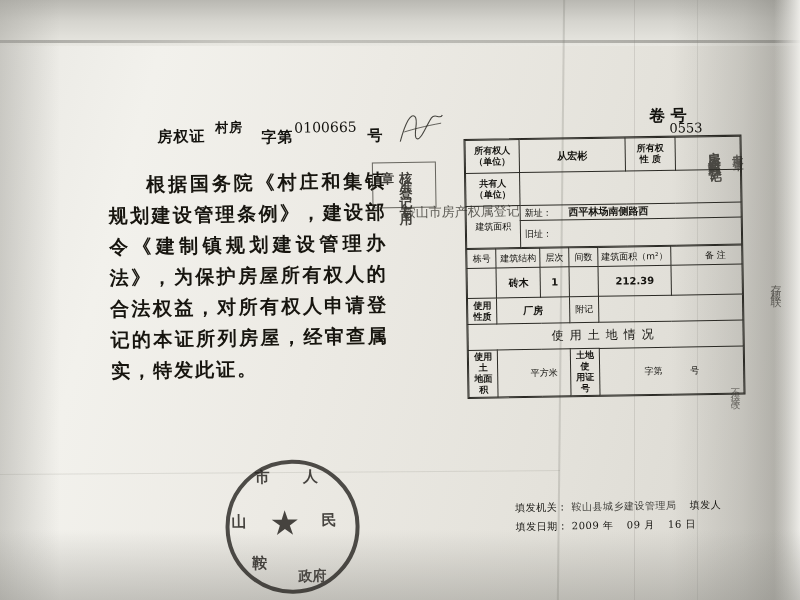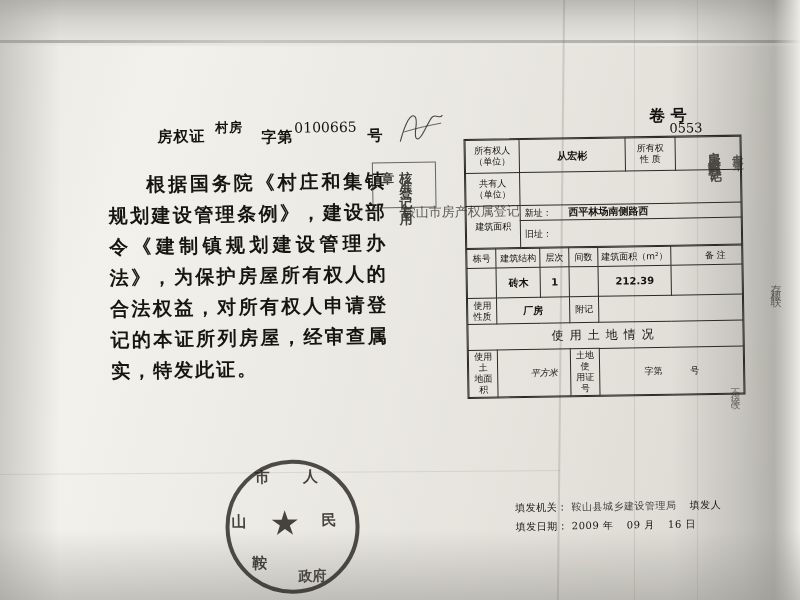--- a/index.html
+++ b/index.html
@@ -55,21 +55,21 @@
     font-size:19px;line-height:31px;font-weight:bold;letter-spacing:2px;
     text-align:justify;color:#17150f;
   }
   .body-text .indent{display:block;text-indent:38px;}
 
   
   .tbl{position:absolute;left:466px;top:140px;width:276px;border:1px solid #2b2a25;border-collapse:collapse;}
   .tbl table{border-collapse:collapse;width:276px;font-size:9px;}
   .tbl td{border:1px solid #2b2a25;padding:1px 2px;text-align:center;vertical-align:middle;color:#14130f;line-height:11px;}
   .lbl{font-size:9px;letter-spacing:0;}
-  .two-line{line-height:10px;}
+  .two-line{line-height:10px;font-weight:bold;}
   .val{font-size:10px;font-weight:bold;}
   .h-row td{height:16px;}
 
   
   .foot{position:absolute;left:512px;top:500px;font-size:10px;line-height:19px;letter-spacing:.5px;}
   .foot .row{white-space:nowrap;}
   .foot .sp{display:inline-block;width:6px;}
 
   
   .seal{position:absolute;left:222px;top:458px;width:132px;height:132px;}
@@ -228,21 +228,21 @@
         <tr style="height:26px;">
           <td colspan="6" style="font-size:12px;letter-spacing:6px;">使用土地情况</td>
         </tr>
         <tr style="height:34px;">
           <td class="lbl two-line" colspan="1">
             <div>使用土</div>
             <div>地面积</div>
           </td>
           <td colspan="2" class="lbl">
             <span></span>
-            <span style="margin-left:20px;font-style:italic;">平方米</span>
+            <span style="margin-left:20px;">平方米</span>
           </td>
           <td class="lbl two-line" colspan="1">
             <div>土地使</div>
             <div>用证号</div>
           </td>
           <td colspan="2" class="lbl">
             <span>字第</span>
             <span style="display:inline-block;width:22px;"></span>
             <span>号</span>
           </td>

